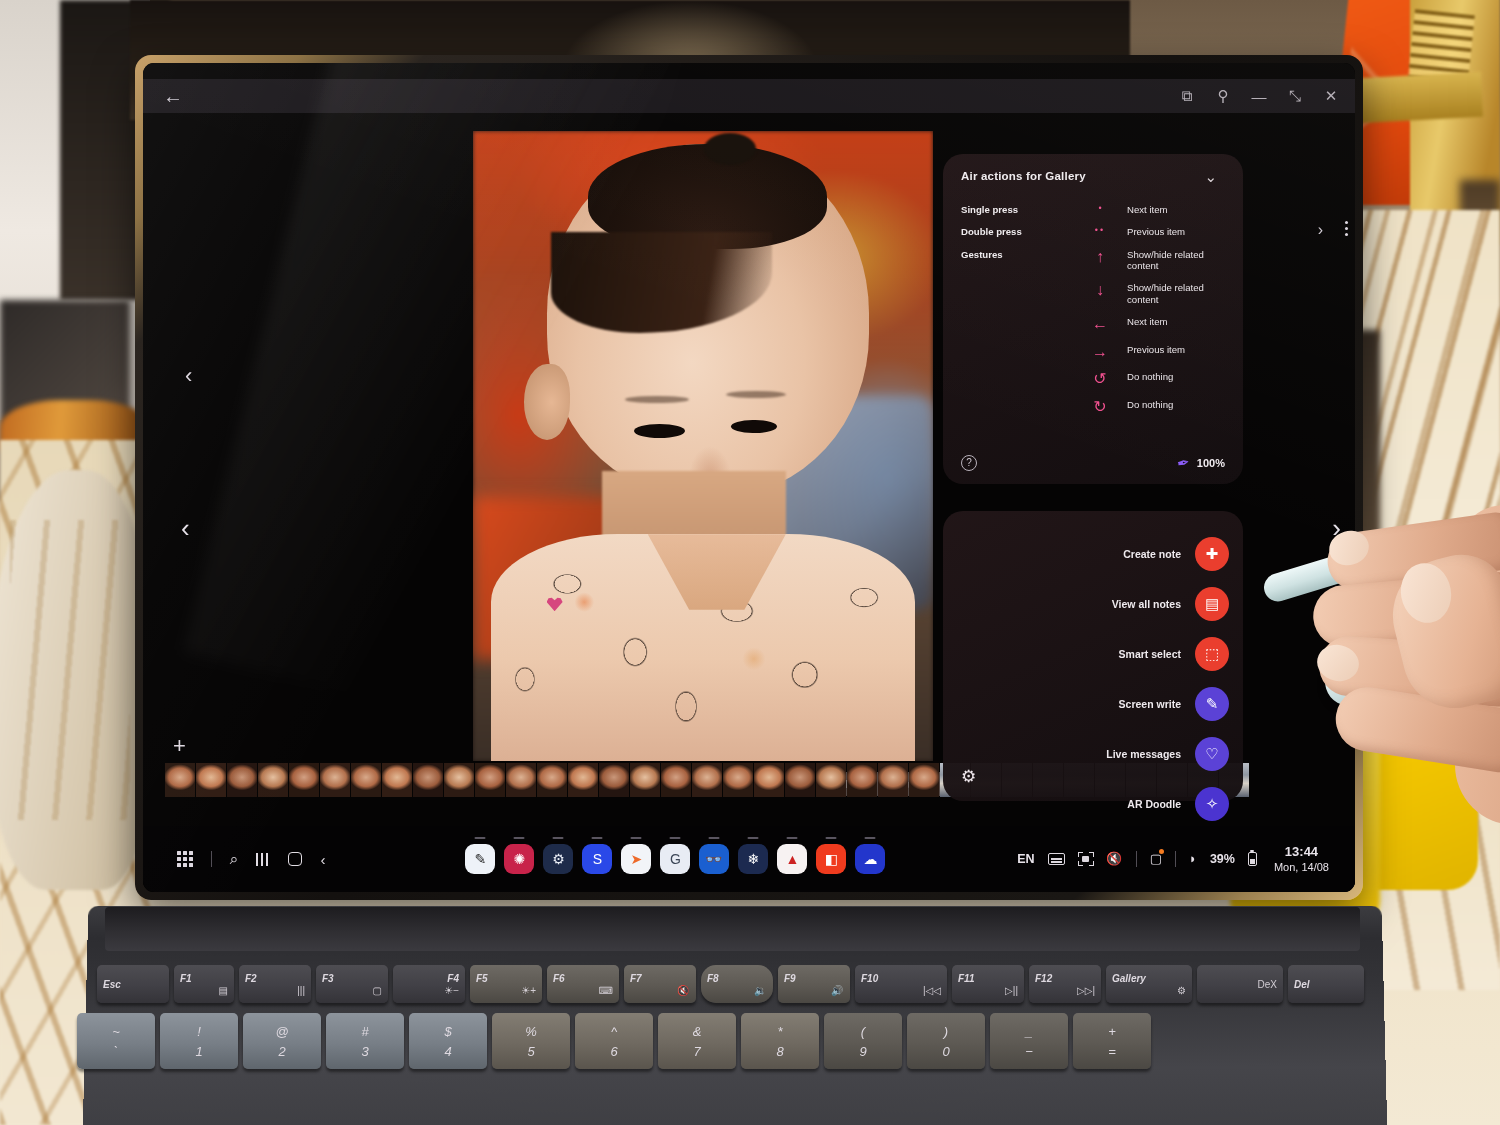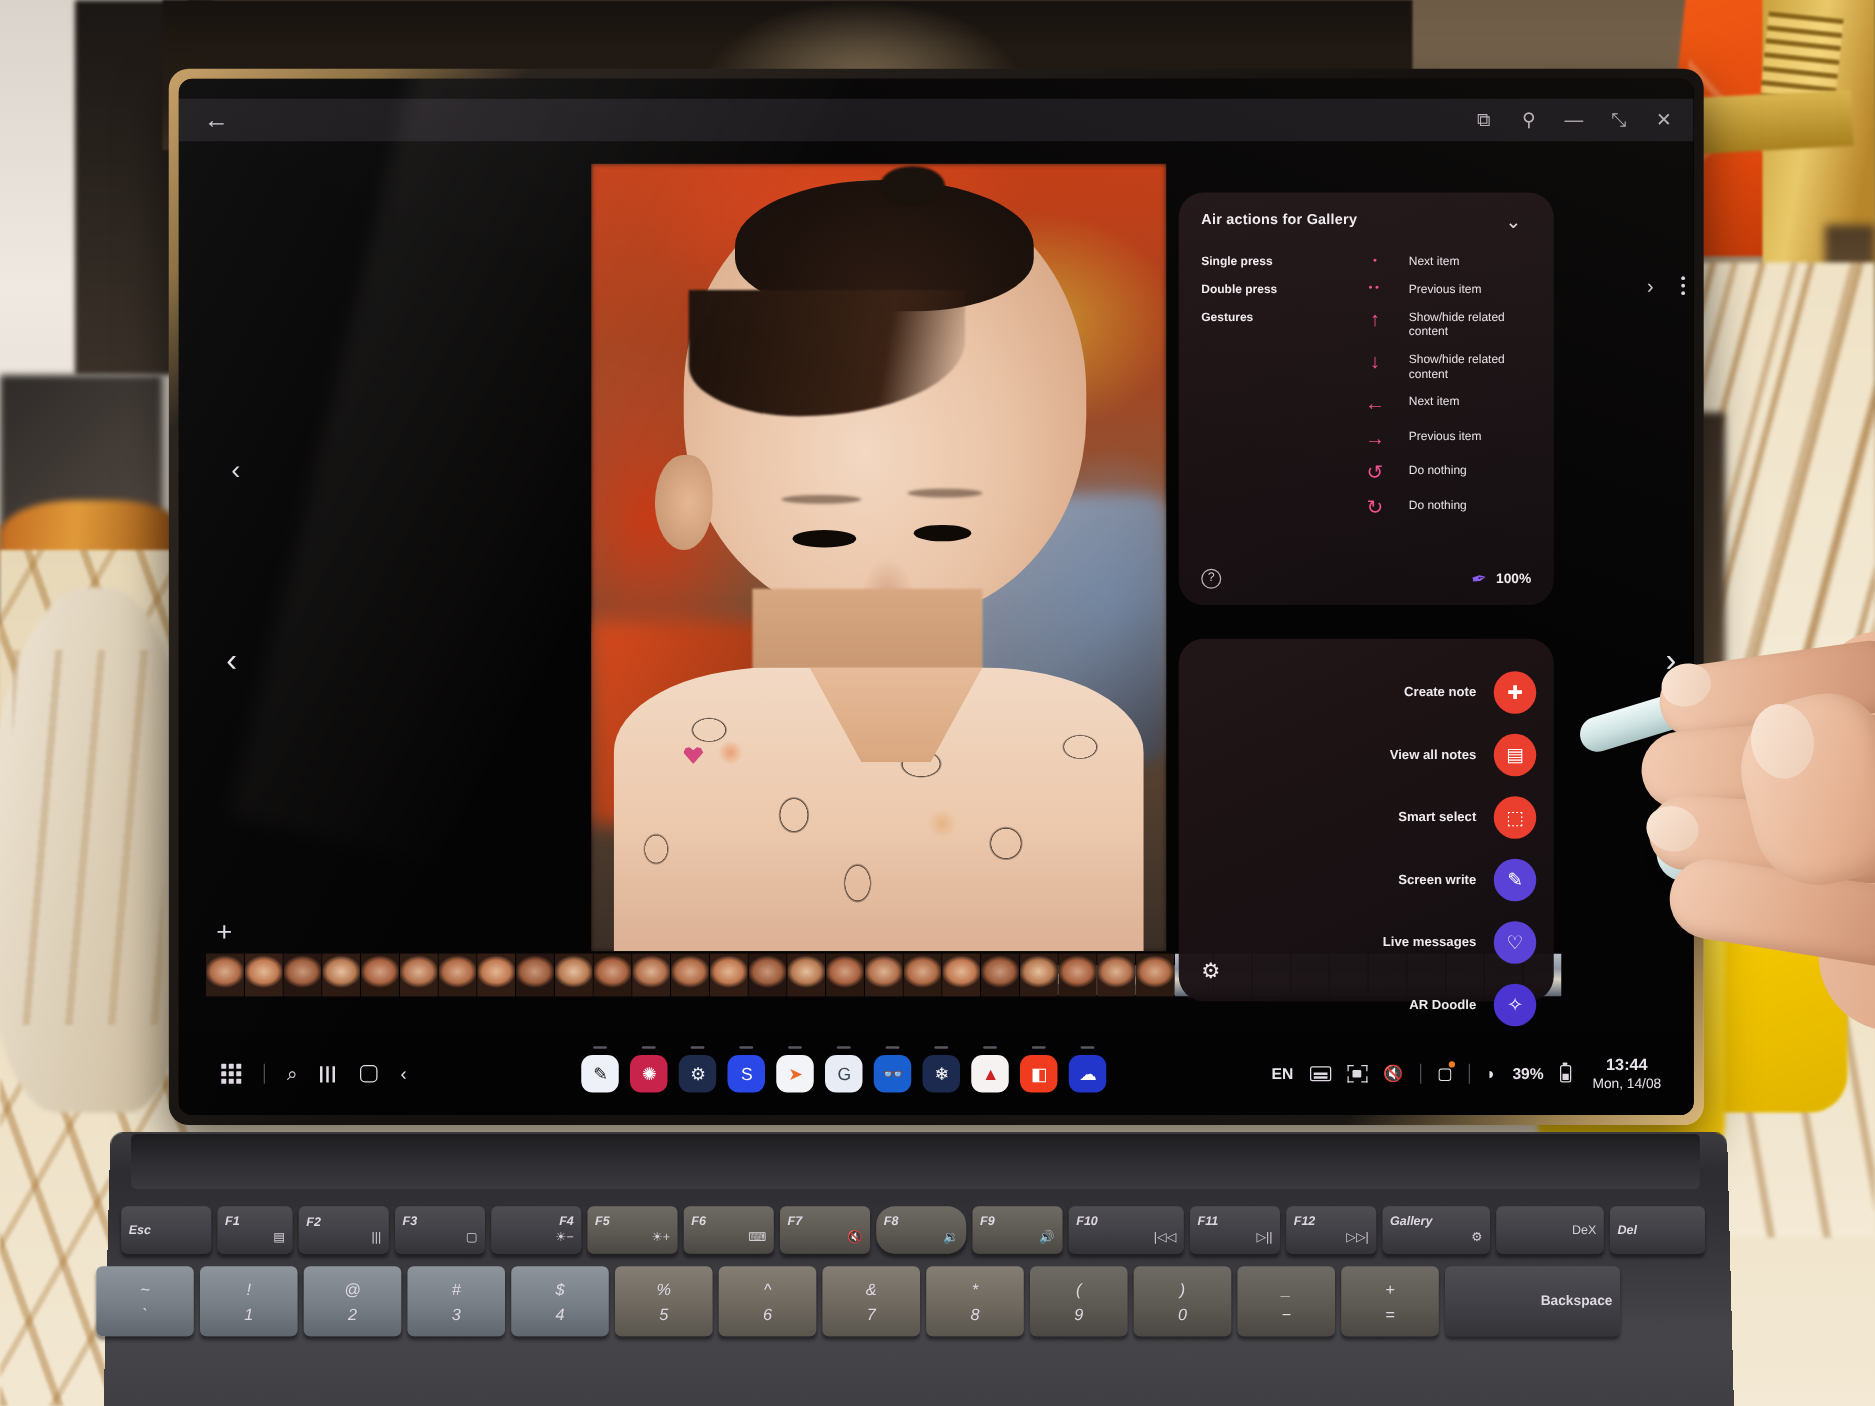--- a/index.html
+++ b/index.html
@@ -903,23 +903,20 @@
         <span class="lo">0</span>
       </div>
       <div class="key num lit" style="width: 78px;">
         <span class="up">_</span>
         <span class="lo">−</span>
       </div>
       <div class="key num lit" style="width: 78px;">
         <span class="up">+</span>
         <span class="lo">=</span>
       </div>
-      <div class="key num wide" style="width: 140px;">
-        <span class="lbl">Backspace</span>
-      </div>
     </div>
 </div>
 
 <div class="stylus-body"></div>
 <div class="hand">
   <div class="hand-body"></div>
   <div class="finger f1"></div>
   <div class="finger f2"></div>
   <div class="finger f3"></div>
   <div class="finger f4"></div>

